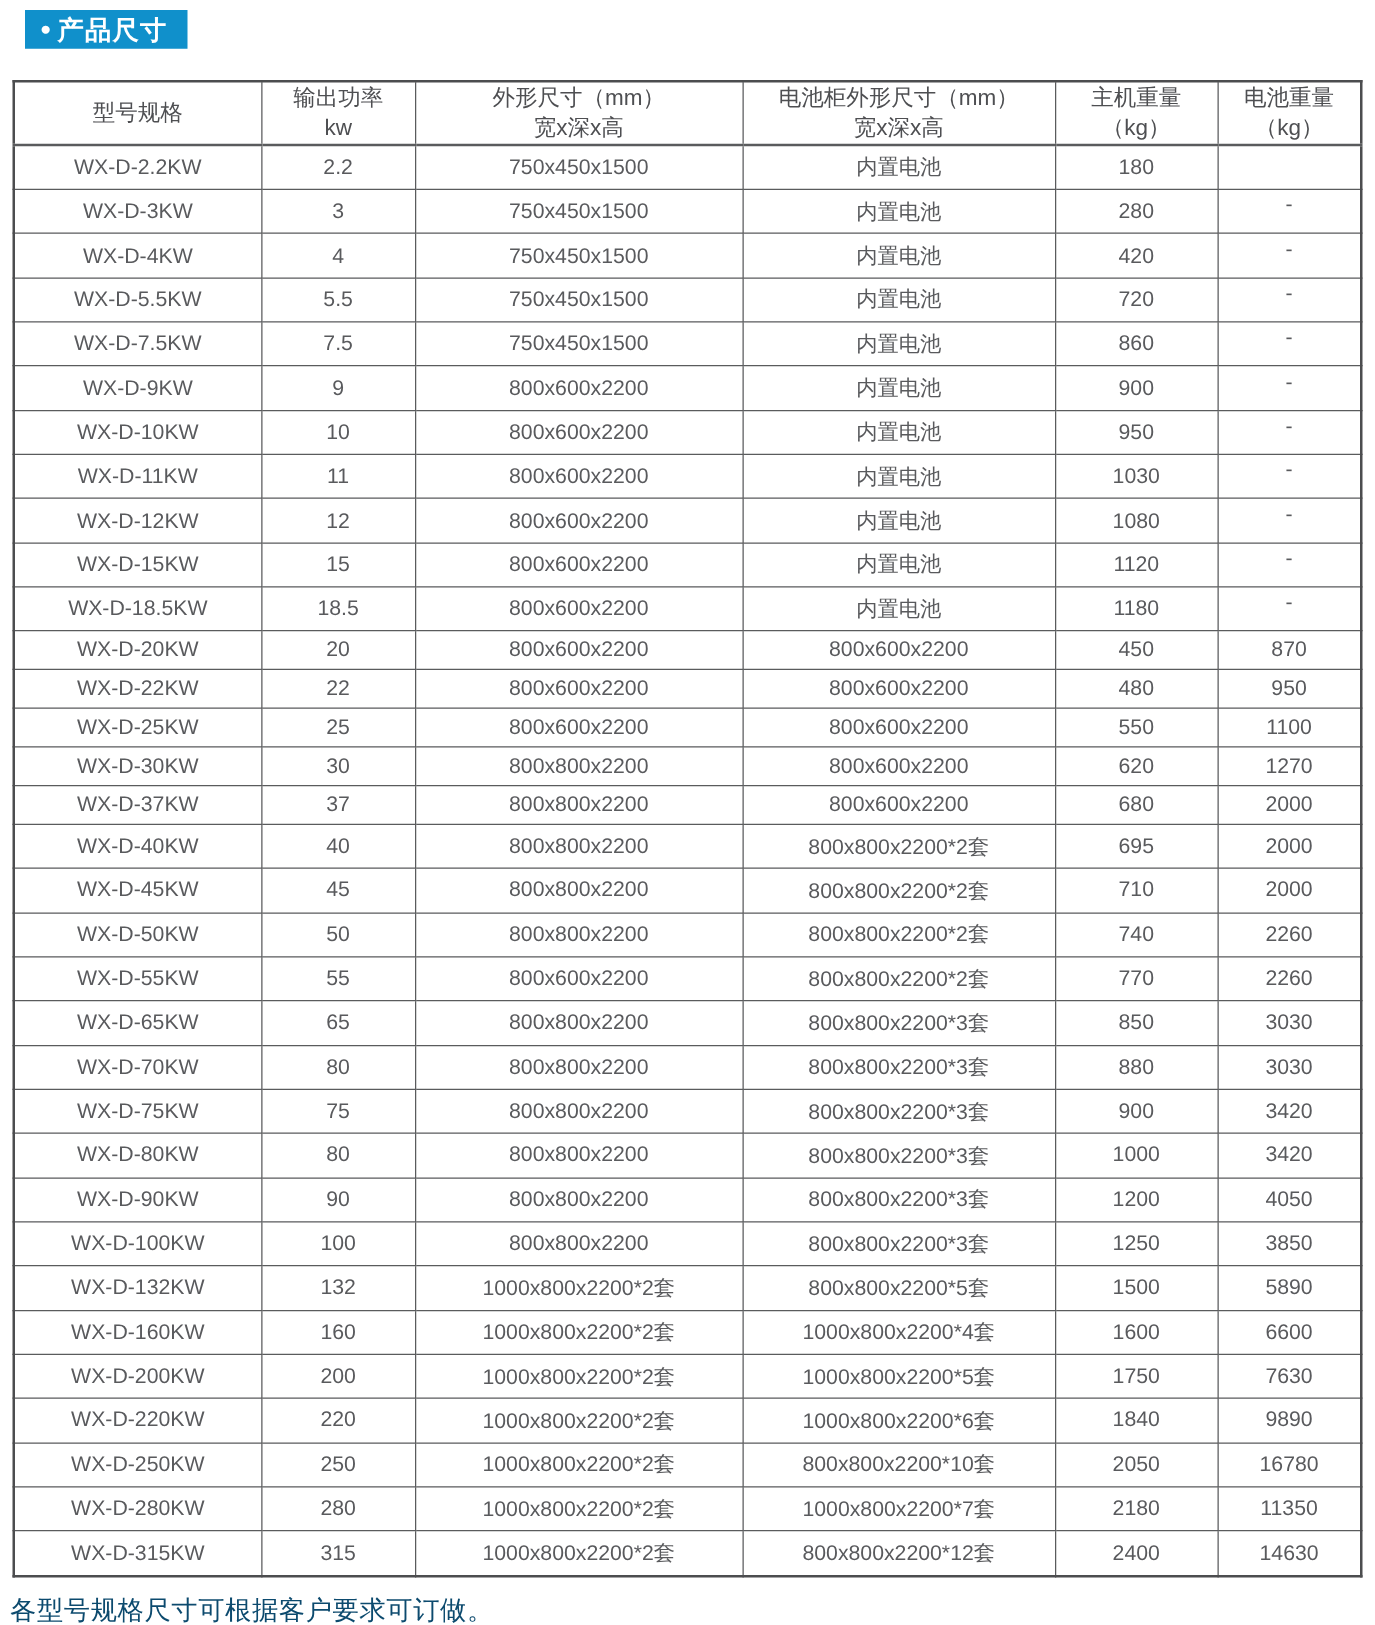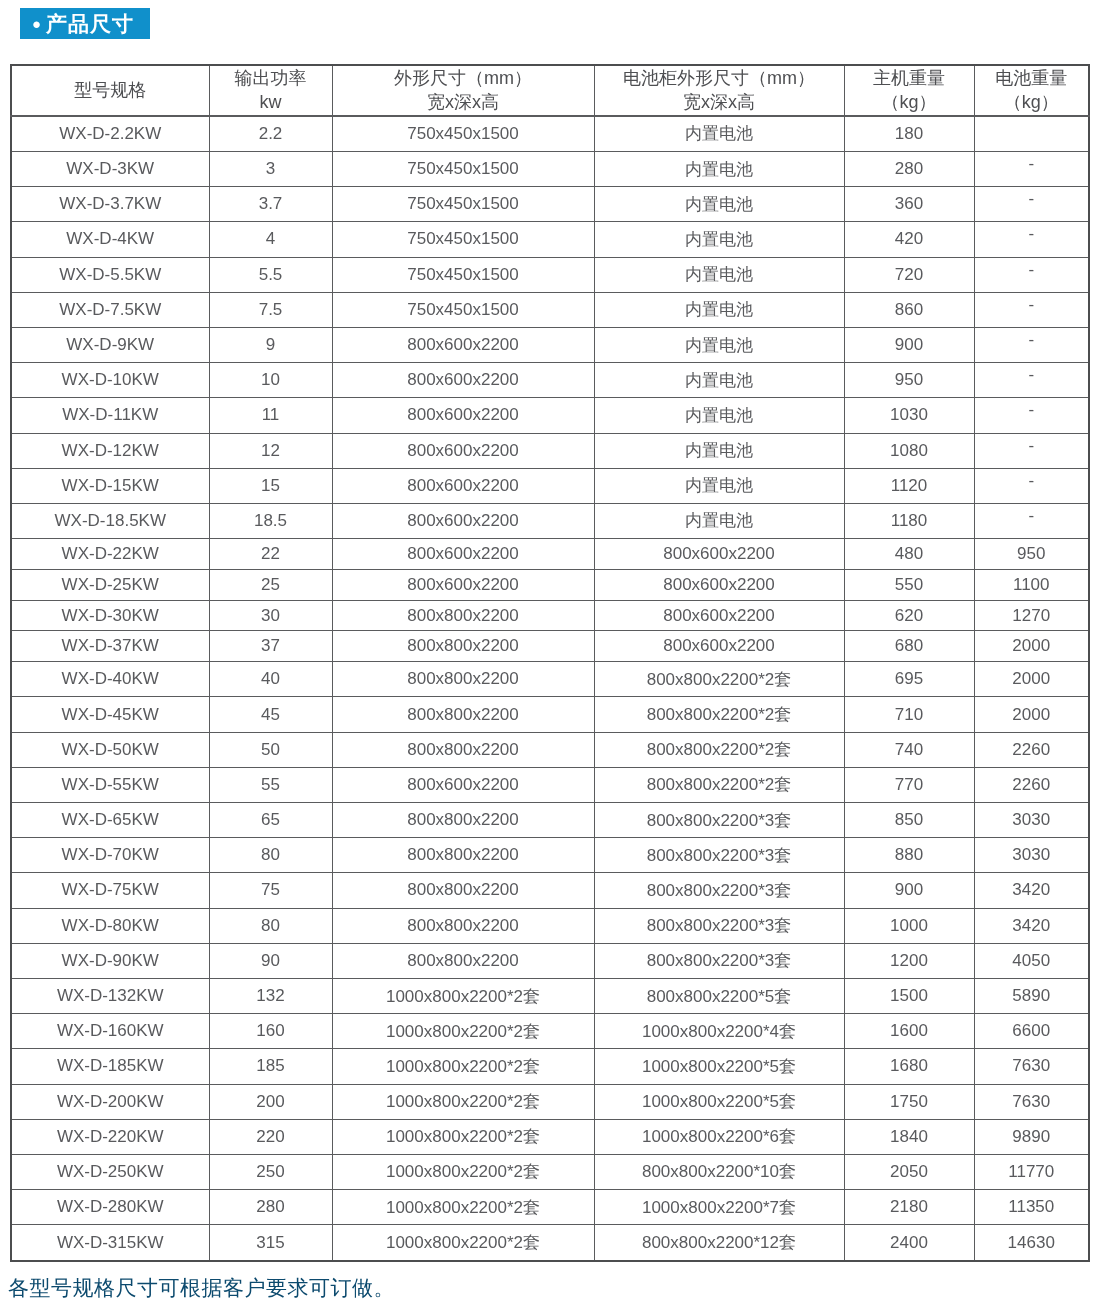--- a/index.html
+++ b/index.html
@@ -126,28 +126,20 @@
       </tr>
       <tr>
         <td>WX-D-3KW</td>
         <td>3</td>
         <td>750x450x1500</td>
         <td>内置电池</td>
         <td>280</td>
         <td class="dash"><span>-</span></td>
       </tr>
       <tr>
-        <td>WX-D-3.7KW</td>
-        <td>3.7</td>
-        <td>750x450x1500</td>
-        <td>内置电池</td>
-        <td>360</td>
-        <td class="dash"><span>-</span></td>
-      </tr>
-      <tr>
         <td>WX-D-4KW</td>
         <td>4</td>
         <td>750x450x1500</td>
         <td>内置电池</td>
         <td>420</td>
         <td class="dash"><span>-</span></td>
       </tr>
       <tr>
         <td>WX-D-5.5KW</td>
         <td>5.5</td>
@@ -204,20 +196,28 @@
         <td>1120</td>
         <td class="dash"><span>-</span></td>
       </tr>
       <tr>
         <td>WX-D-18.5KW</td>
         <td>18.5</td>
         <td>800x600x2200</td>
         <td>内置电池</td>
         <td>1180</td>
         <td class="dash"><span>-</span></td>
+      </tr>
+      <tr>
+        <td>WX-D-20KW</td>
+        <td>20</td>
+        <td>800x600x2200</td>
+        <td>800x600x2200</td>
+        <td>450</td>
+        <td>870</td>
       </tr>
       <tr>
         <td>WX-D-22KW</td>
         <td>22</td>
         <td>800x600x2200</td>
         <td>800x600x2200</td>
         <td>480</td>
         <td>950</td>
       </tr>
       <tr>
@@ -310,44 +310,44 @@
       </tr>
       <tr>
         <td>WX-D-90KW</td>
         <td>90</td>
         <td>800x800x2200</td>
         <td>800x800x2200*3套</td>
         <td>1200</td>
         <td>4050</td>
       </tr>
       <tr>
+        <td>WX-D-100KW</td>
+        <td>100</td>
+        <td>800x800x2200</td>
+        <td>800x800x2200*3套</td>
+        <td>1250</td>
+        <td>3850</td>
+      </tr>
+      <tr>
         <td>WX-D-132KW</td>
         <td>132</td>
         <td>1000x800x2200*2套</td>
         <td>800x800x2200*5套</td>
         <td>1500</td>
         <td>5890</td>
       </tr>
       <tr>
         <td>WX-D-160KW</td>
         <td>160</td>
         <td>1000x800x2200*2套</td>
         <td>1000x800x2200*4套</td>
         <td>1600</td>
         <td>6600</td>
       </tr>
       <tr>
-        <td>WX-D-185KW</td>
-        <td>185</td>
-        <td>1000x800x2200*2套</td>
-        <td>1000x800x2200*5套</td>
-        <td>1680</td>
-        <td>7630</td>
-      </tr>
-      <tr>
         <td>WX-D-200KW</td>
         <td>200</td>
         <td>1000x800x2200*2套</td>
         <td>1000x800x2200*5套</td>
         <td>1750</td>
         <td>7630</td>
       </tr>
       <tr>
         <td>WX-D-220KW</td>
         <td>220</td>
@@ -355,21 +355,21 @@
         <td>1000x800x2200*6套</td>
         <td>1840</td>
         <td>9890</td>
       </tr>
       <tr>
         <td>WX-D-250KW</td>
         <td>250</td>
         <td>1000x800x2200*2套</td>
         <td>800x800x2200*10套</td>
         <td>2050</td>
-        <td>11770</td>
+        <td>16780</td>
       </tr>
       <tr>
         <td>WX-D-280KW</td>
         <td>280</td>
         <td>1000x800x2200*2套</td>
         <td>1000x800x2200*7套</td>
         <td>2180</td>
         <td>11350</td>
       </tr>
       <tr>

